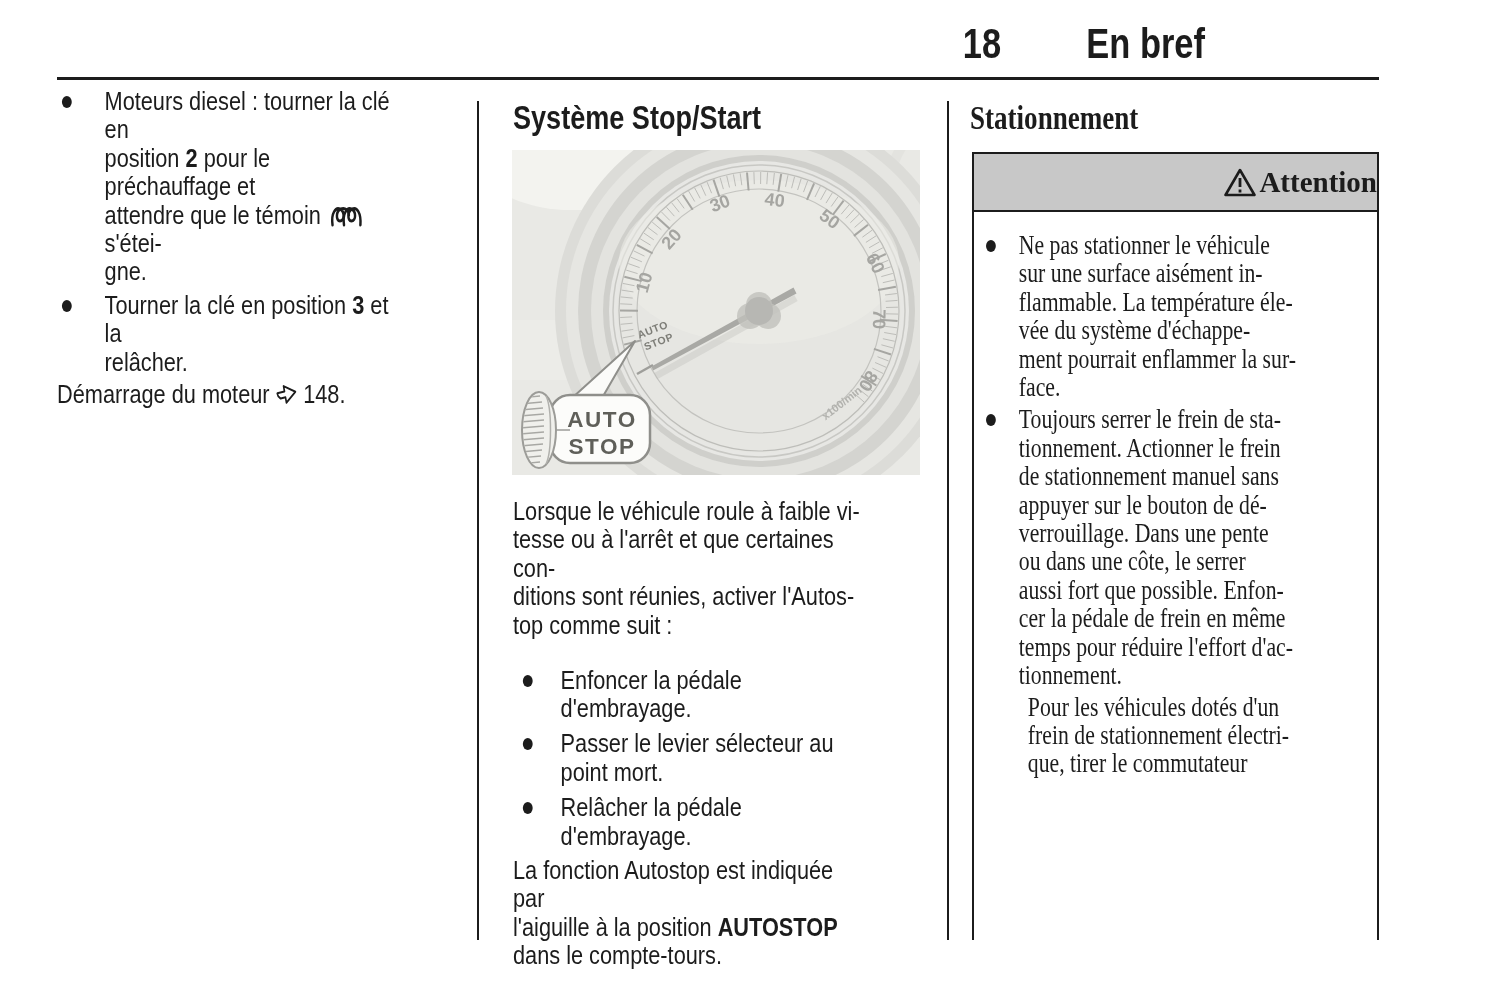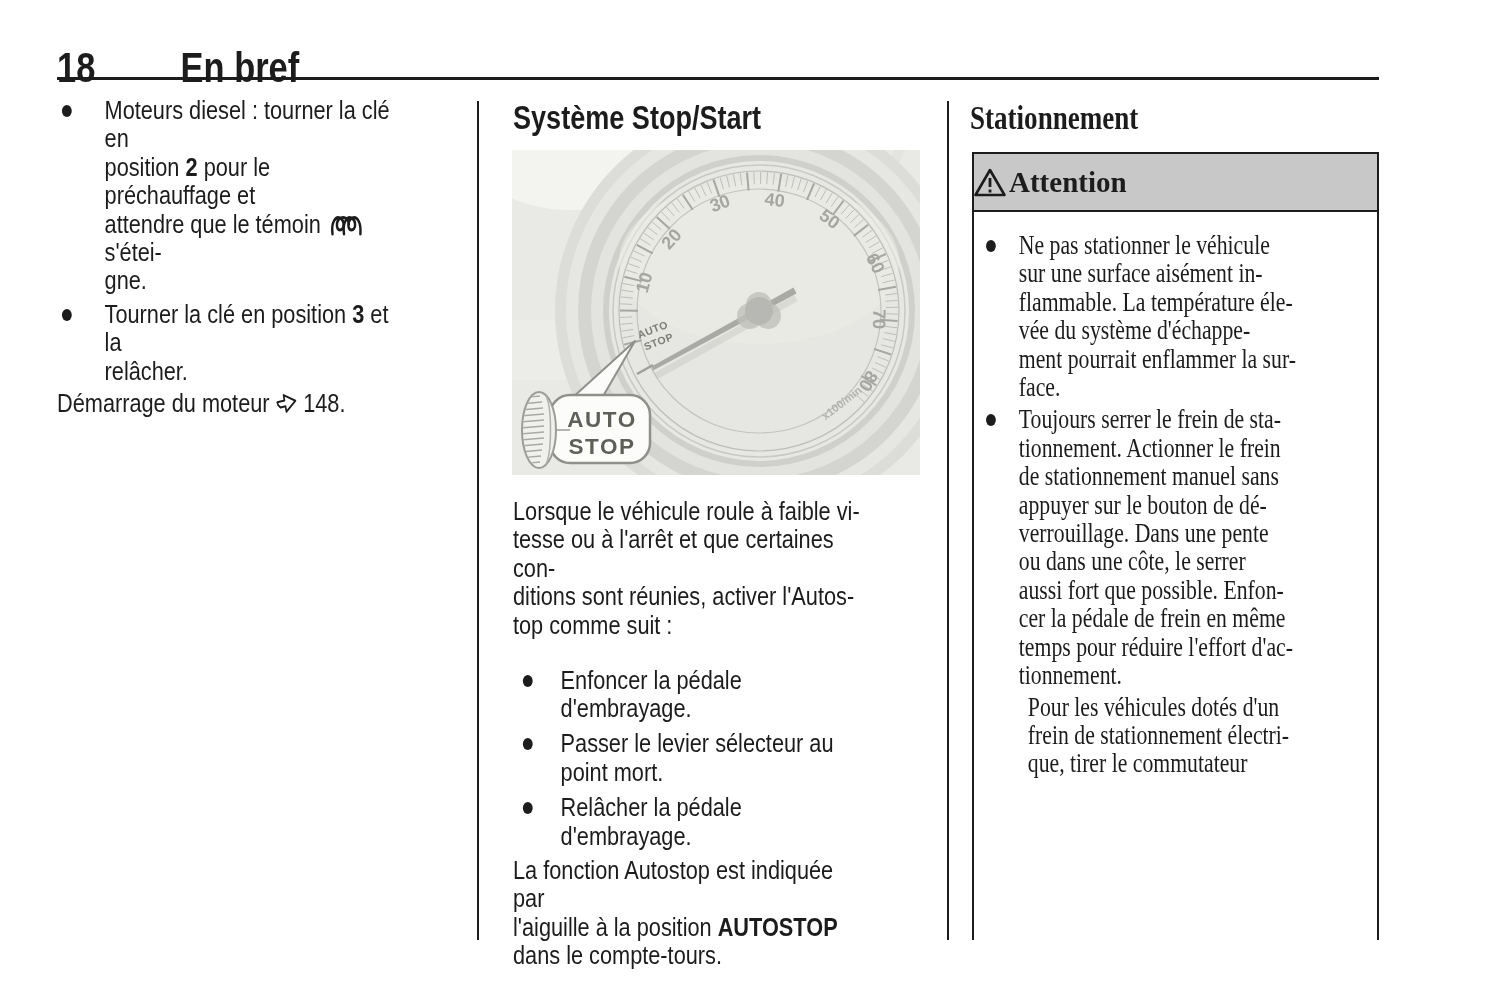--- a/index.html
+++ b/index.html
@@ -2,28 +2,28 @@
 <html><head>
 <meta charset="utf-8">
 <style>
   html,body{margin:0;padding:0;background:#ffffff;}
   body{width:1496px;height:1000px;position:relative;overflow:hidden;
        font-family:"Liberation Sans","DejaVu Sans",sans-serif;color:#1c1c1c;}
   .cx{transform:scaleX(0.82);transform-origin:0 0;display:block;}
   .body-text{font-size:26.5px;line-height:28.4px;white-space:pre-line;}
   b{font-weight:700;}
   
-  .page-head{position:absolute;left:57px;top:45px;width:1400px;}
+  .page-head{position:absolute;left:57px;top:21px;width:1400px;text-align:right;}
   .page-head .inner{font-size:42px;line-height:46px;font-weight:700;white-space:nowrap;}
   .chapter{display:inline-block;margin-left:104px;}
   .head-rule{position:absolute;left:57px;top:77px;width:1322px;height:3px;background:#1c1c1c;}
   .col-sep{position:absolute;top:101px;width:2px;height:839px;background:#1c1c1c;}
   
   .col{position:absolute;}
-  .col-left{left:57px;top:96px;width:406px;}
+  .col-left{left:57px;top:87px;width:406px;}
   .col-mid{left:513px;top:100px;width:430px;}
   .col-right{left:970px;top:100px;width:412px;font-family:Liberation Serif, serif;}
   .section-heading{font-size:33px;line-height:36px;font-weight:700;white-space:nowrap;}
   
   .brow{display:flex;align-items:flex-start;}
   .brow .dot{width:12px;height:12px;border-radius:50%;background:#1c1c1c;flex:none;margin-top:9px;}
   .col-left .brow{padding-left:6px;}
   .col-left .brow .dot{margin-right:40px;}
   .col-mid .brow{padding-left:12px;}
   .col-mid .brow .dot{margin-right:34px;}
@@ -35,21 +35,21 @@
   .mid-illustration{margin-top:14px;margin-left:-1px;width:408px;height:325px;overflow:hidden;position:relative;}
   .mid-para1{margin-top:22px;}
   .mid-list{margin-top:13px;}
   .mid-list .brow + .brow{margin-top:7px;}
   .mid-para2{margin-top:6px;}
   .mid-para3{margin-top:7px;}
   
   .attention-box{margin-top:16px;margin-left:2px;width:407px;height:788px;
     border:2px solid #1c1c1c;border-bottom:none;box-sizing:border-box;}
   .attention-head{height:56px;background:#c8c8c8;border-bottom:2px solid #1c1c1c;
-    display:flex;align-items:center;justify-content:flex-start;}
+    display:flex;align-items:center;justify-content:flex-end;}
   .attention-title{font-size:29px;font-weight:700;display:flex;align-items:center;}
   .warn-tri{margin-right:3px;display:inline-block;}
   .attention-body{padding:19px 10px 0 12px;}
   .attention-body .brow .dot{margin-right:28px;}
   .abox-b1{margin-bottom:4px;}
   .abox-p1{margin-left:51px;margin-top:3px;}
   
   .inl{display:inline-block;vertical-align:-4px;}
   .refarrow{margin:0 5px 0 6px;vertical-align:-3px;}
   .glowplug{vertical-align:-5px;margin:0 3px;}

